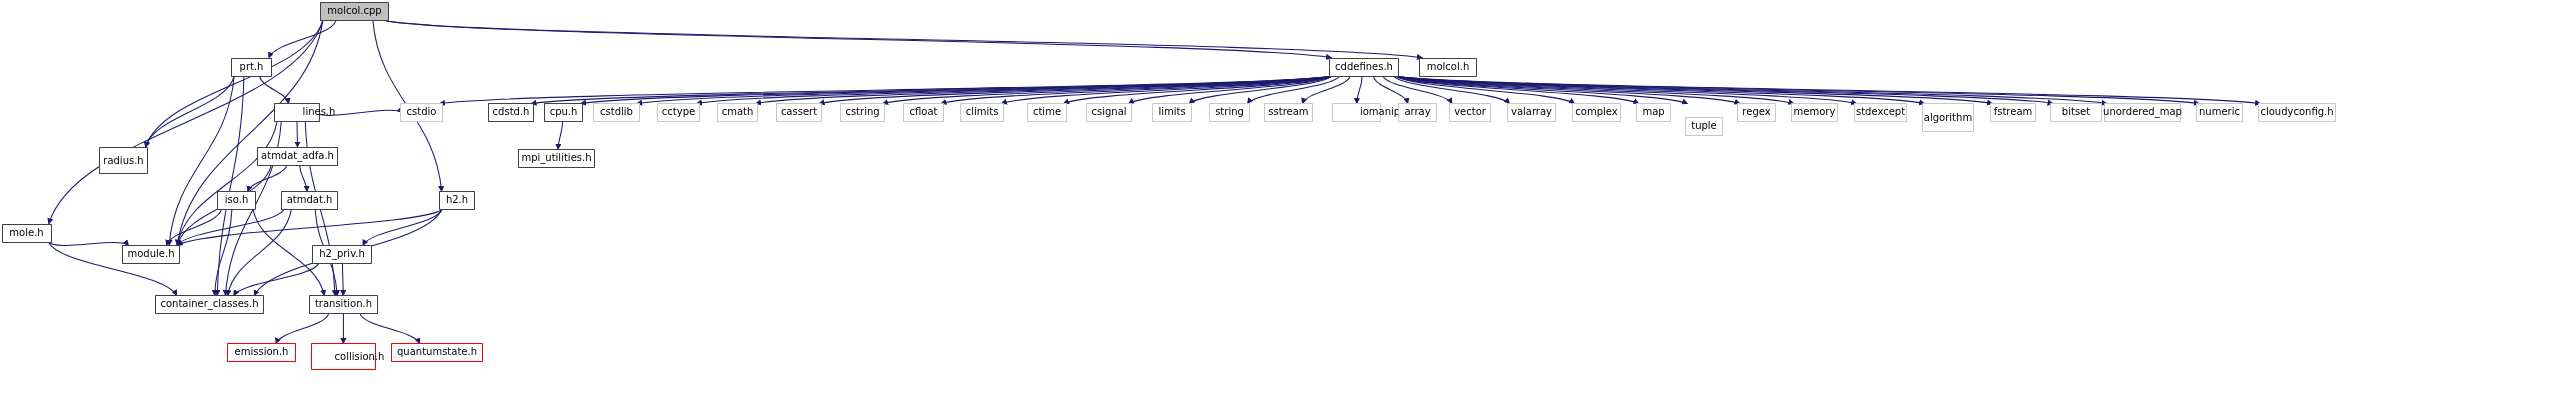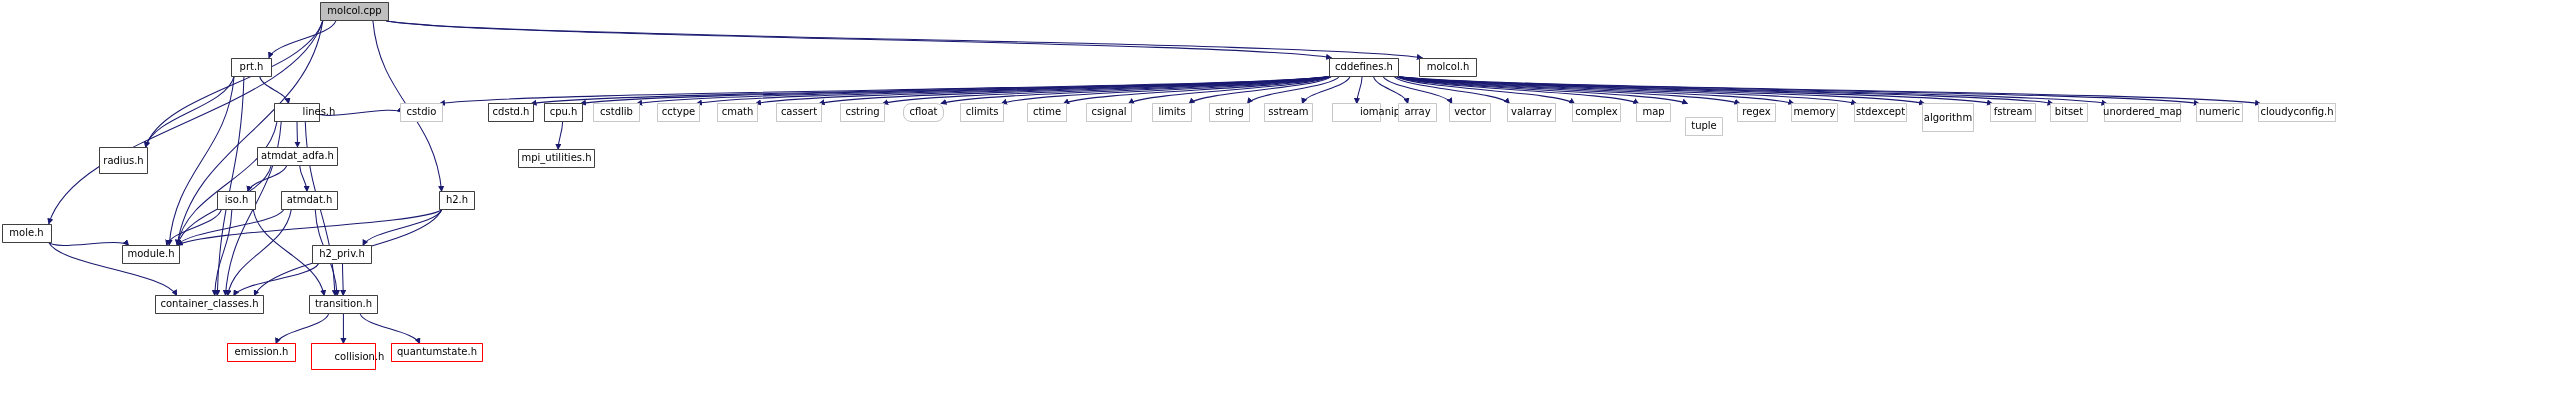--- a/index.html
+++ b/index.html
@@ -137,21 +137,21 @@
       </div>
       <div class="node sys" style="left: 717px; top: 103px; width: 41px; height: 18.5px;">
         <span>cmath</span>
       </div>
       <div class="node sys" style="left: 776px; top: 103px; width: 46px; height: 18.5px;">
         <span>cassert</span>
       </div>
       <div class="node sys" style="left: 840px; top: 103px; width: 45px; height: 18.5px;">
         <span>cstring</span>
       </div>
-      <div class="node sys" style="left: 903px; top: 103px; width: 41px; height: 18.5px; border-radius: 8px;">
+      <div class="node sys" style="left: 903px; top: 103px; width: 41px; height: 18.5px;">
         <span>cfloat</span>
       </div>
       <div class="node sys" style="left: 960px; top: 103px; width: 44px; height: 18.5px;">
         <span>climits</span>
       </div>
       <div class="node sys" style="left: 1027px; top: 103px; width: 40px; height: 18.5px;">
         <span>ctime</span>
       </div>
       <div class="node sys" style="left: 1086px; top: 103px; width: 46px; height: 18.5px;">
         <span>csignal</span>
@@ -194,21 +194,21 @@
       </div>
       <div class="node sys" style="left: 1854px; top: 103px; width: 53px; height: 18.5px;">
         <span>stdexcept</span>
       </div>
       <div class="node sys" style="left: 1922px; top: 103px; width: 52px; height: 29px;">
         <span>algorithm</span>
       </div>
       <div class="node sys" style="left: 1990px; top: 103px; width: 46px; height: 18.5px;">
         <span>fstream</span>
       </div>
-      <div class="node sys" style="left: 2050px; top: 103px; width: 38px; height: 18.5px;">
+      <div class="node sys" style="left: 2050px; top: 103px; width: 52px; height: 18.5px;">
         <span>bitset</span>
       </div>
       <div class="node sys" style="left: 2104px; top: 103px; width: 77px; height: 18.5px;">
         <span>unordered_map</span>
       </div>
       <div class="node sys" style="left: 2196px; top: 103px; width: 47px; height: 18.5px;">
         <span>numeric</span>
       </div>
       <div class="node sys" style="left: 2258px; top: 103px; width: 78px; height: 18.5px;">
         <span>cloudyconfig.h</span>

